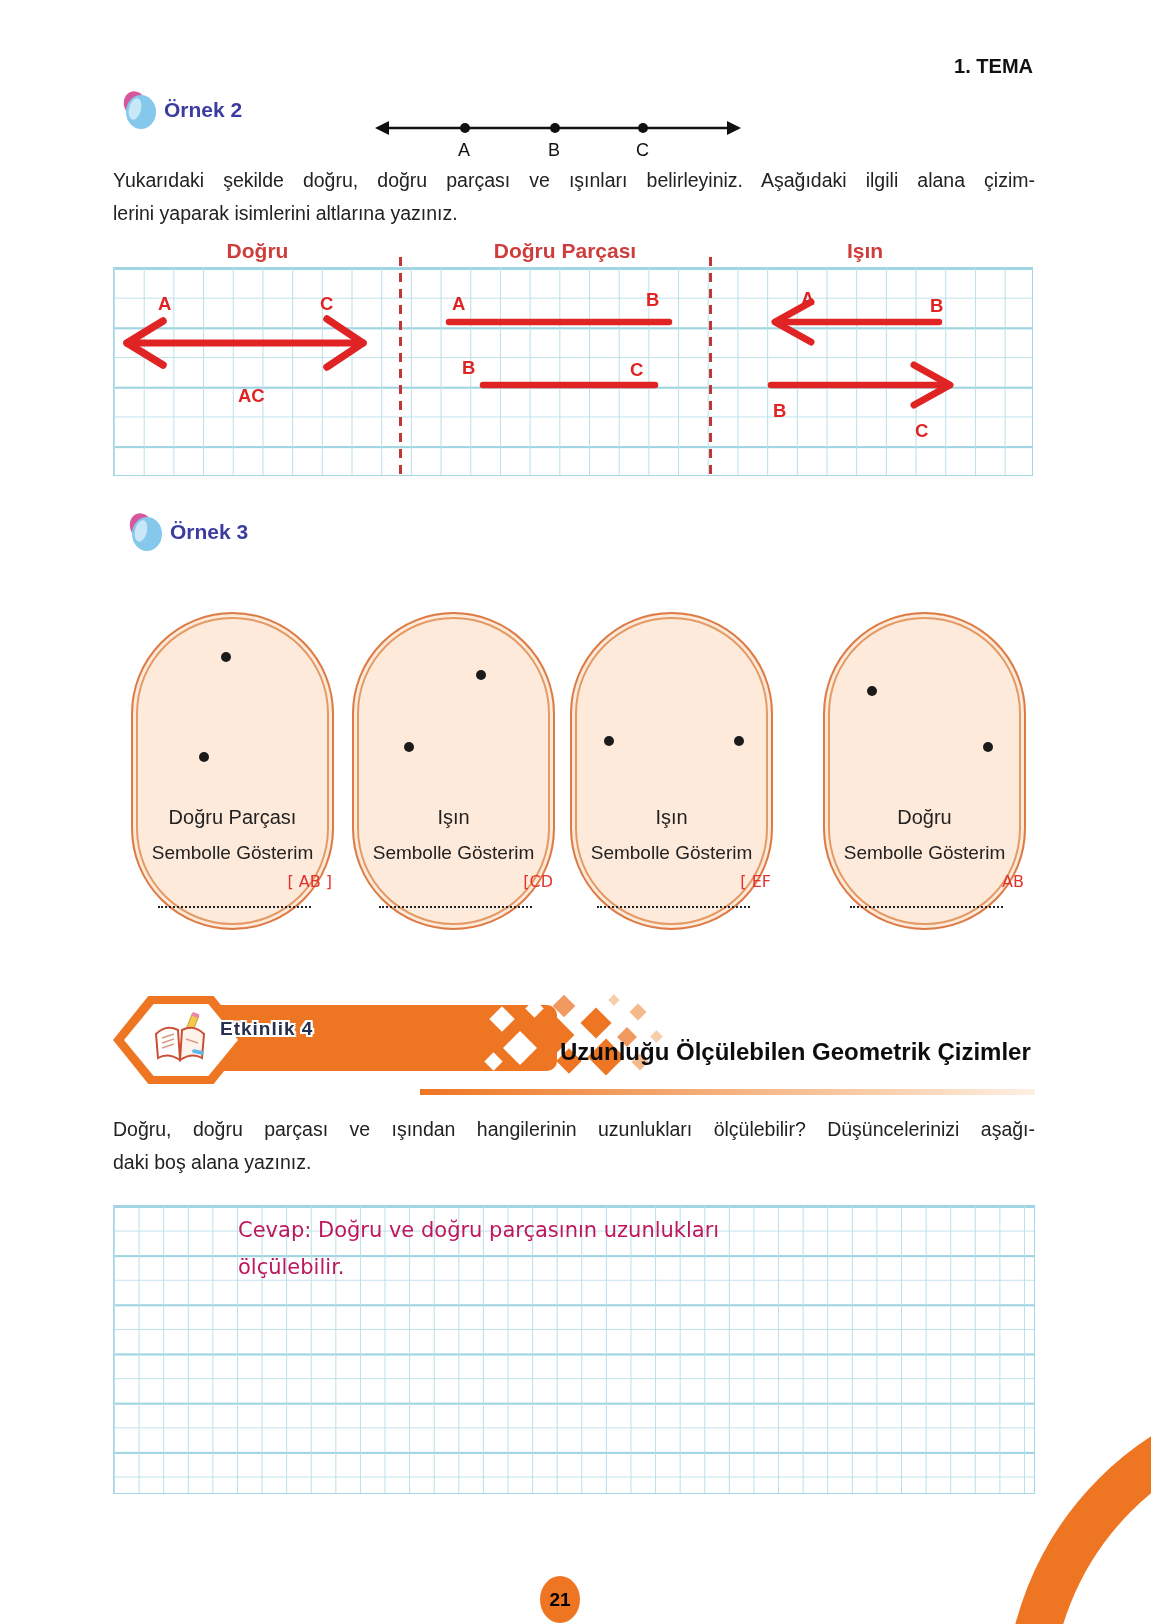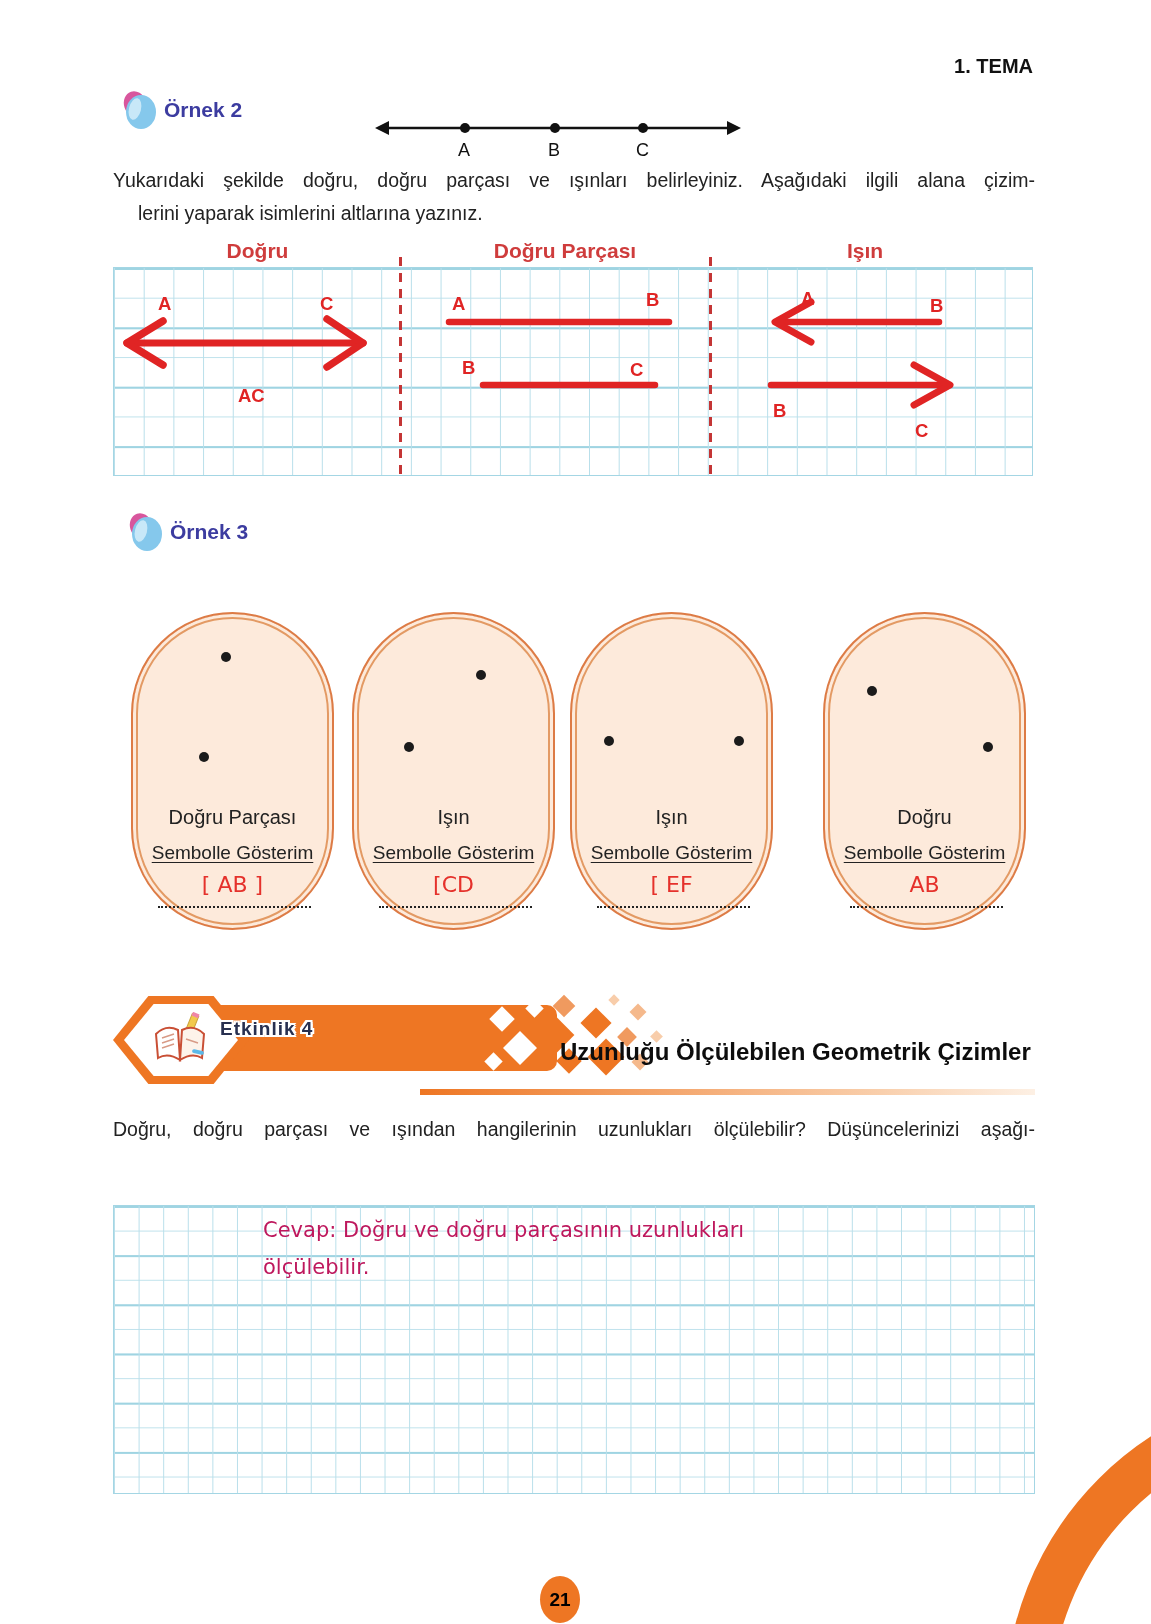--- a/index.html
+++ b/index.html
@@ -12,21 +12,21 @@
   .abs { position:absolute; }
 
   
   .tema { top:55px; right:118px; font-size:20px; font-weight:bold; color:#111; }
   .ornek-badge { height:40px; display:flex; align-items:center; gap:6px; }
   .ornek-label { font-size:21px; font-weight:bold; color:#3c3ca0; }
 
   
   .para { left:113px; width:922px; font-size:19.5px; line-height:33px; color:#222; }
   .jline { display:block; text-align:justify; text-align-last:justify; }
-  .jline.last { text-align-last:left;margin-left:25px; }
+  .jline.last { text-align-last:left; }
 
   
   .numline-label { font-size:18px; color:#111; }
 
   
   .grid-paper {
     background-color:#fff;
     background-image:
       linear-gradient(to right, #b9dfea 1px, transparent 1px),
       linear-gradient(to bottom, #9fd4e2 2px, transparent 2px),
@@ -47,23 +47,23 @@
   
   .oval {
     position:absolute; top:612px; width:203px; height:318px;
     background:#fdeadb; border:2px solid #dd7b45; border-radius:110px;
     box-shadow: inset 0 0 0 3px #fdeadb, inset 0 0 0 5px #e39a64;
   }
   .dot { position:absolute; width:10px; height:10px; border-radius:50%; background:#1b1b1b; }
   .oval-title { position:absolute; top:192px; width:100%; text-align:center;
     font-size:20px; color:#222; }
   .oval-sub { position:absolute; top:228px; width:100%; text-align:center;
-    font-size:19px; color:#222; text-decoration:underline; text-underline-offset:3px; }
-  .oval-answer { position:absolute; top:258px; width:100%; text-align:center;
-    font-size:22px; color:#e5312b; font-family:"DejaVu Sans", sans-serif; }
+    font-size:19px; color:#222; text-underline-offset:3px; }
+  .oval-answer { position:absolute; top:258px; width:100%; text-align:right;
+    font-size:16px; color:#e5312b; font-family:"DejaVu Sans", sans-serif; }
   .oval-dotline { position:absolute; top:292px; left:25px; width:153px;
     border-bottom:2.5px dotted #222; }
 
   
   .hexagon { left:113px; top:996px; width:136px; height:88px; background:#ee7623;
     clip-path:polygon(26% 0%, 74% 0%, 100% 50%, 74% 100%, 26% 100%, 0% 50%); }
   .hexagon-inner { left:124px; top:1004px; width:114px; height:72px; background:#fff;
     clip-path:polygon(26% 0%, 74% 0%, 100% 50%, 74% 100%, 26% 100%, 0% 50%); }
   .etkinlik-bar { left:150px; top:1005px; width:407px; height:66px;
     background:#ee7623; border-radius:10px; }
@@ -226,20 +226,21 @@
   <div class="diamond" style="left:632px; top:1006px; width:12px; height:12px; background:#f5b98c;"></div>
   <div class="diamond" style="left:634px; top:1056px; width:12px; height:12px; background:#f5b98c;"></div>
   <div class="diamond" style="left:652px; top:1032px; width:9px; height:9px; background:#f8cdaa;"></div>
   <div class="diamond" style="left:610px; top:996px; width:8px; height:8px; background:#f8cdaa;"></div>
 
   <div class="abs etkinlik-title">Uzunluğu Ölçülebilen Geometrik Çizimler</div>
   <div class="abs grad-bar"></div>
 
   <div class="abs para" style="top:1113px;">
     <span class="jline">Doğru, doğru parçası ve ışından hangilerinin uzunlukları ölçülebilir? Düşüncelerinizi aşağı-</span>
+    <span class="jline last">daki boş alana yazınız.</span>
   </div>
 
   <div class="abs grid-paper grid2"></div>
   <div class="abs handwrite" style="left:238px; top:1212px; width:560px; line-height:37px;">
     <span class="jline last">Cevap: Doğru ve doğru parçasının uzunlukları</span>
     <span class="jline last">ölçülebilir.</span>
   </div>
 
   <div class="abs page-num">21</div>
   <div class="abs orange-ring"></div>

